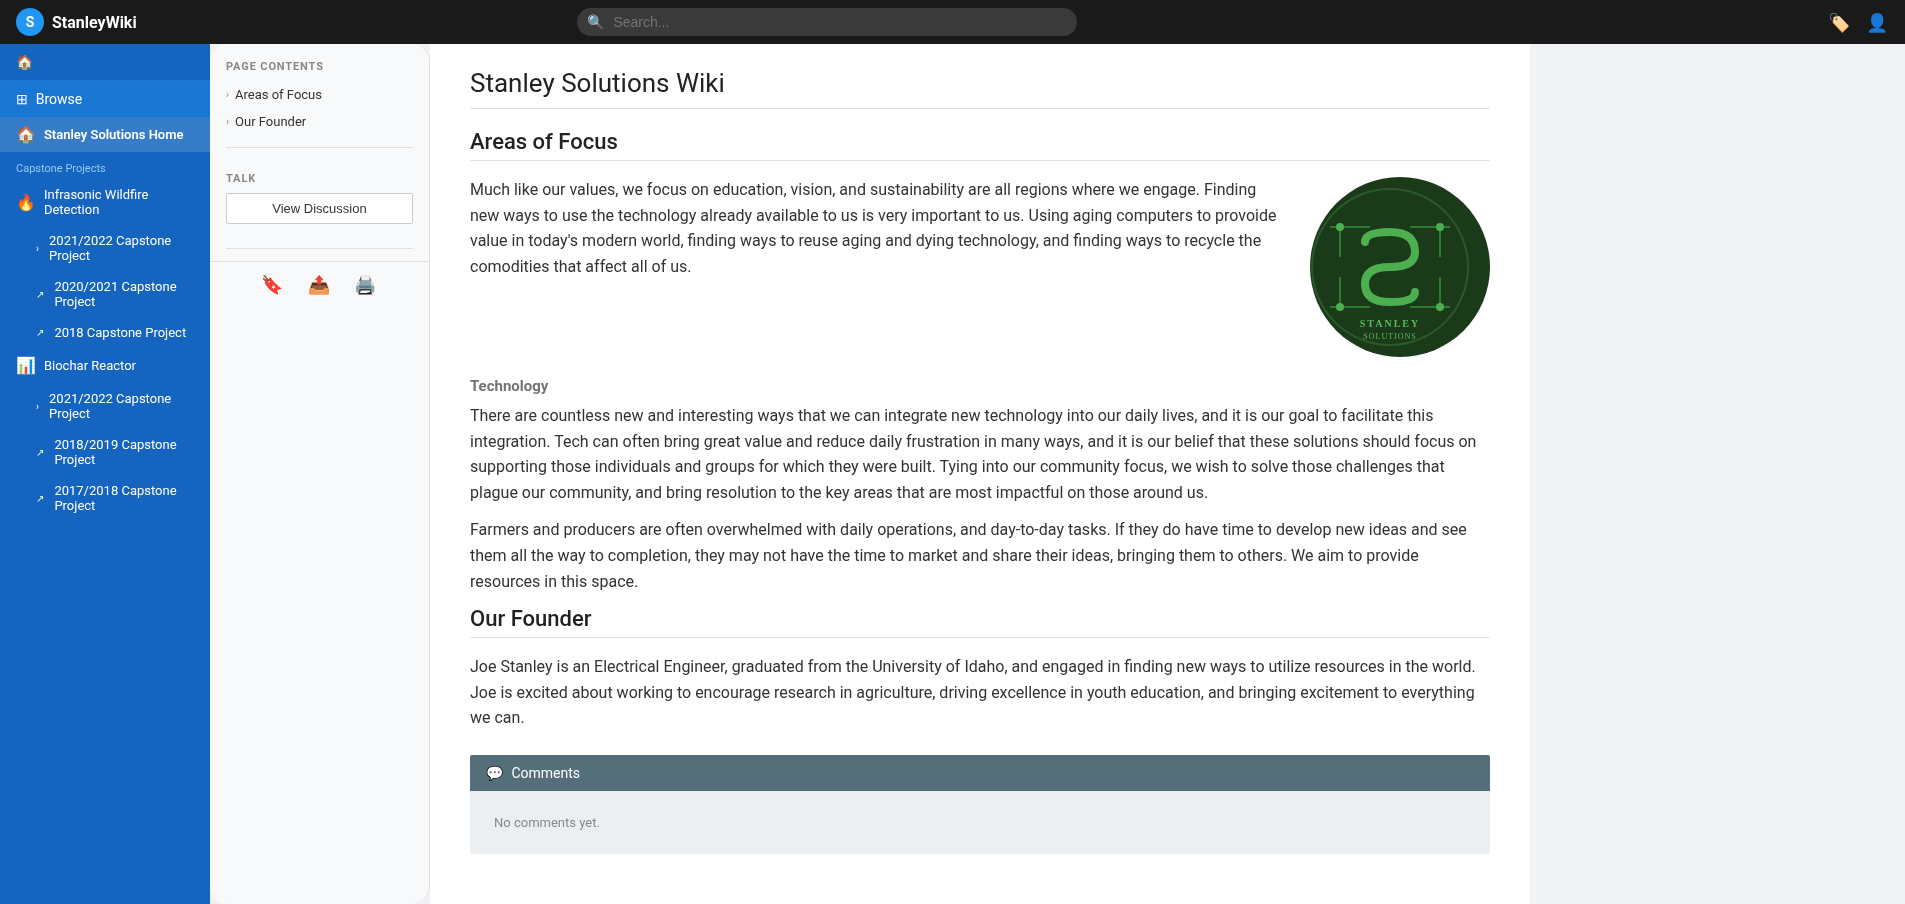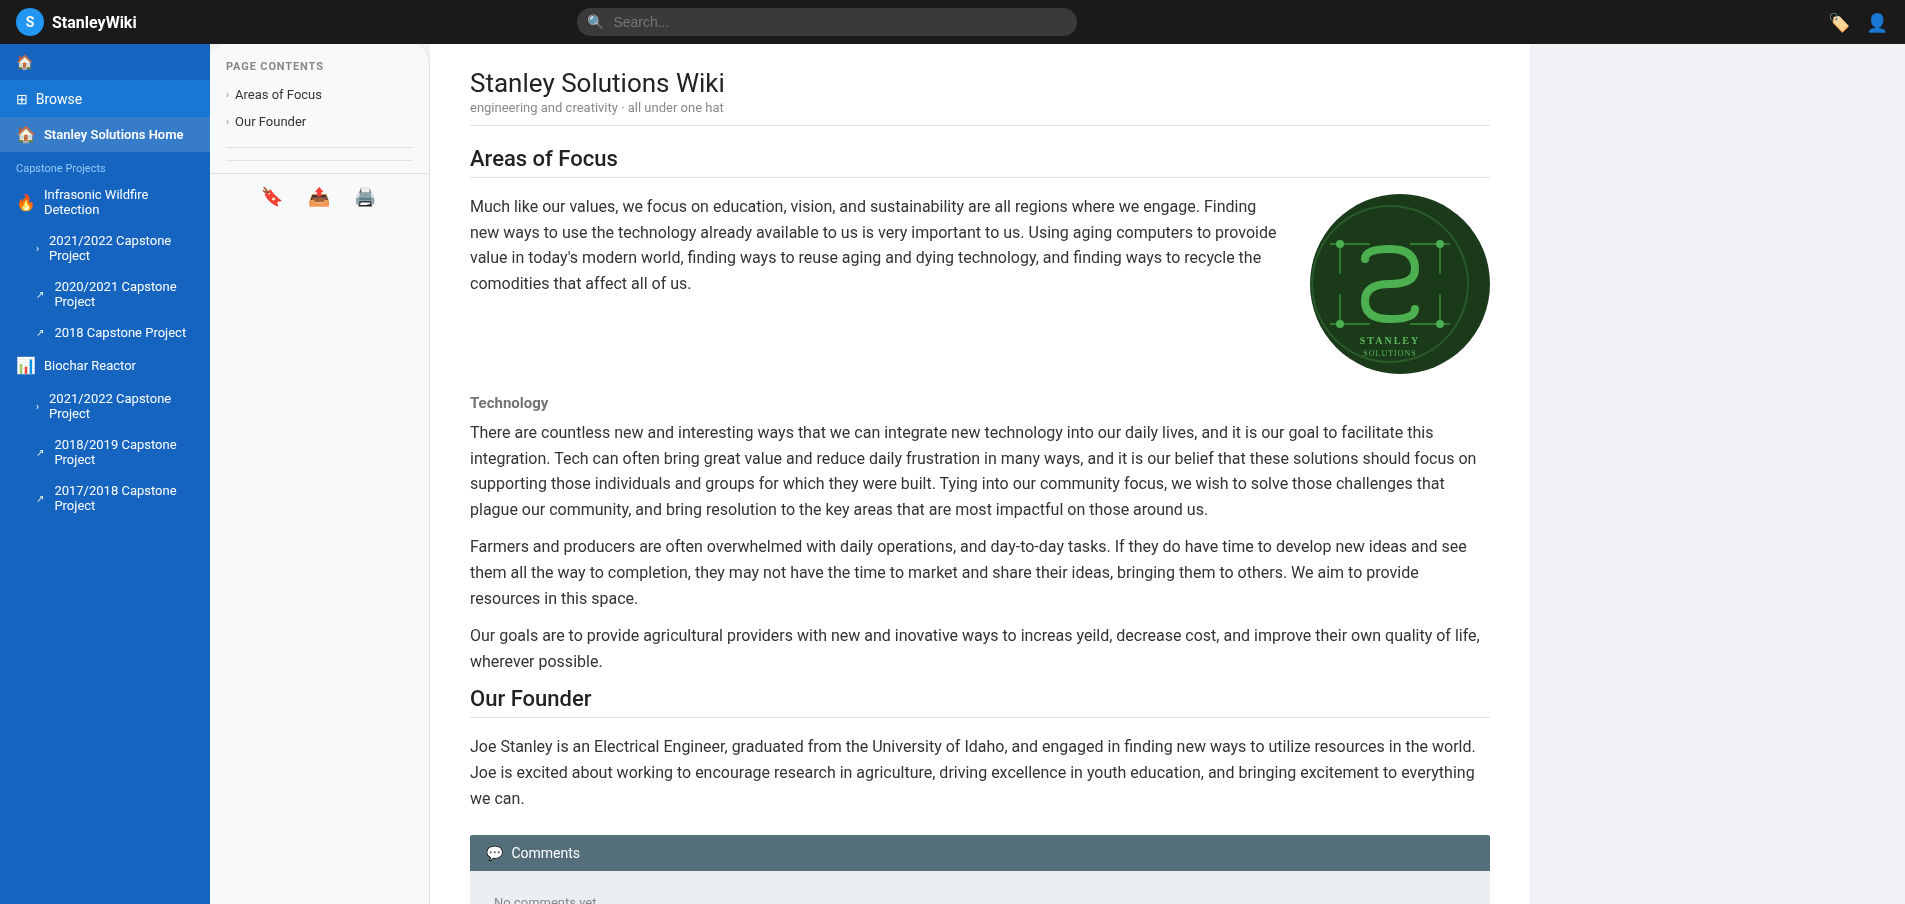--- a/index.html
+++ b/index.html
@@ -348,35 +348,38 @@
         <span class="chevron">›</span>
         <span>Areas of Focus</span>
       </div>
       <div class="toc-item">
         <span class="chevron">›</span>
         <span>Our Founder</span>
       </div>
 
       <hr class="toc-divider">
 
+      <div class="talk-section">
+        <div class="talk-label">TALK</div>
+        <button class="view-discussion-btn">View Discussion</button>
+      </div>
 
       <hr class="toc-divider">
 
 
       <div class="toc-actions">
         <span title="Bookmark">🔖</span>
         <span title="Share">📤</span>
         <span title="Print">🖨️</span>
       </div>
     </div>
 
     <main class="article">
       <div class="wiki-header">
         <div class="wiki-title">Stanley Solutions Wiki</div>
-        <div class="wiki-subtitle">engineering and creativity · all under one hat</div>
       </div>
 
       <h2>Areas of Focus</h2>
 
       <div class="intro-section">
         <div class="intro-text">
           <p>Much like our values, we focus on education, vision, and sustainability are all regions where we engage. Finding new ways to use the technology already available to us is very important to us. Using aging computers to provoide value in today's modern world, finding ways to reuse aging and dying technology, and finding ways to recycle the comodities that affect all of us.</p>
         </div>
         <div class="logo-img">
           <svg width="160" height="160" viewBox="0 0 160 160" xmlns="http://www.w3.org/2000/svg">
@@ -401,21 +404,20 @@
             <text x="80" y="140" text-anchor="middle" font-family="serif" font-size="10" font-weight="bold" fill="#5CBA5C" letter-spacing="2">STANLEY</text>
             <text x="80" y="152" text-anchor="middle" font-family="serif" font-size="8" fill="#5CBA5C" letter-spacing="1">SOLUTIONS</text>
           </svg>
         </div>
       </div>
 
       <h3>Technology</h3>
       <p>There are countless new and interesting ways that we can integrate new technology into our daily lives, and it is our goal to facilitate this integration. Tech can often bring great value and reduce daily frustration in many ways, and it is our belief that these solutions should focus on supporting those individuals and groups for which they were built. Tying into our community focus, we wish to solve those challenges that plague our community, and bring resolution to the key areas that are most impactful on those around us.</p>
 
       <p>Farmers and producers are often overwhelmed with daily operations, and day-to-day tasks. If they do have time to develop new ideas and see them all the way to completion, they may not have the time to market and share their ideas, bringing them to others. We aim to provide resources in this space.</p>
-      <p>Our goals are to provide agricultural providers with new and inovative ways to increas yeild, decrease cost, and improve their own quality of life, wherever possible.</p>
 
       <h2>Our Founder</h2>
       <p>Joe Stanley is an Electrical Engineer, graduated from the University of Idaho, and engaged in finding new ways to utilize resources in the world. Joe is excited about working to encourage research in agriculture, driving excellence in youth education, and bringing excitement to everything we can.</p>
 
       <div class="comments-wrapper">
         <div class="comments-section">
           <span>💬</span>
           <span>Comments</span>
         </div>
         <div class="comments-body">

